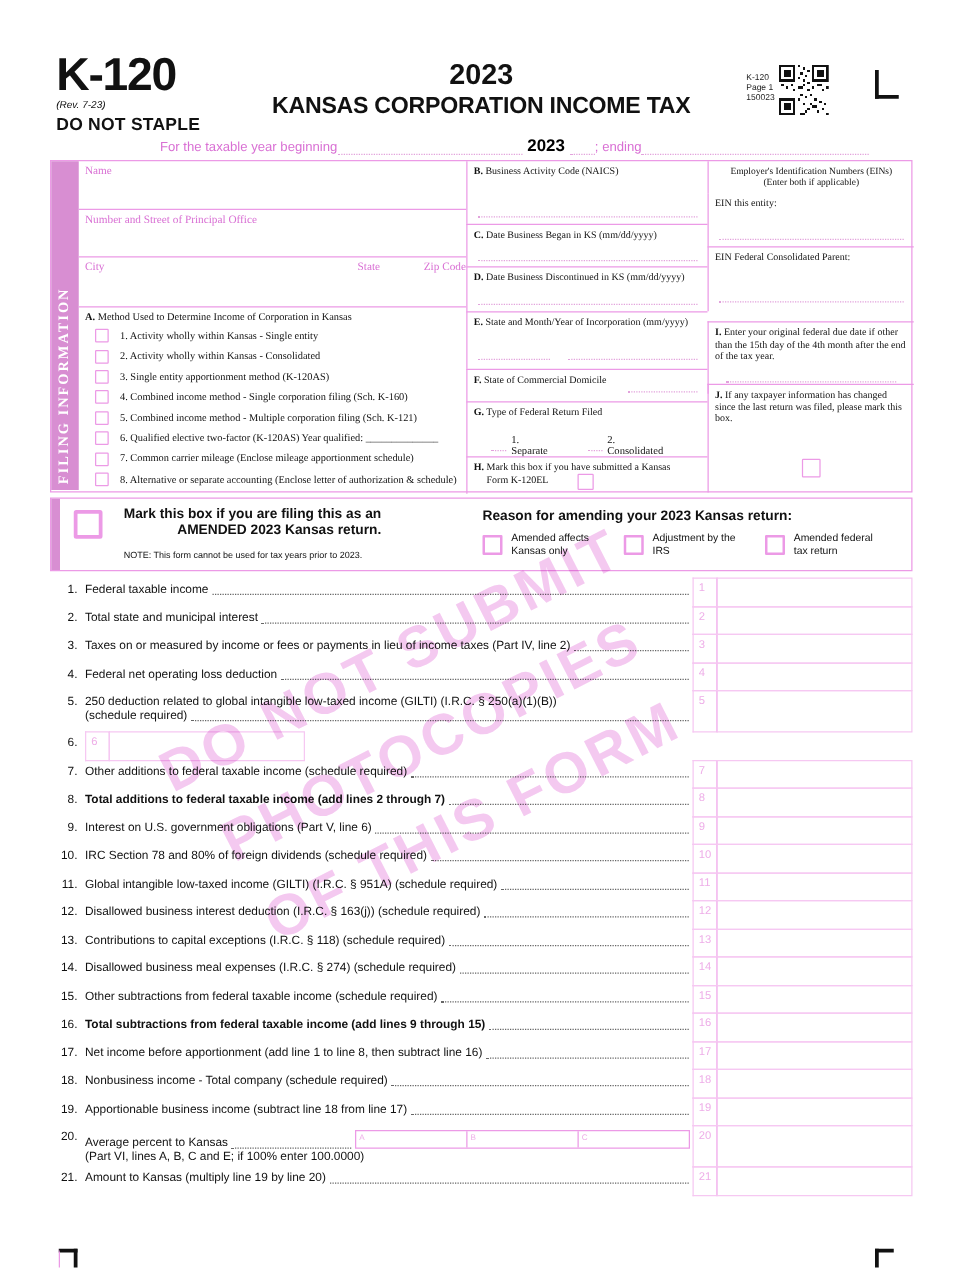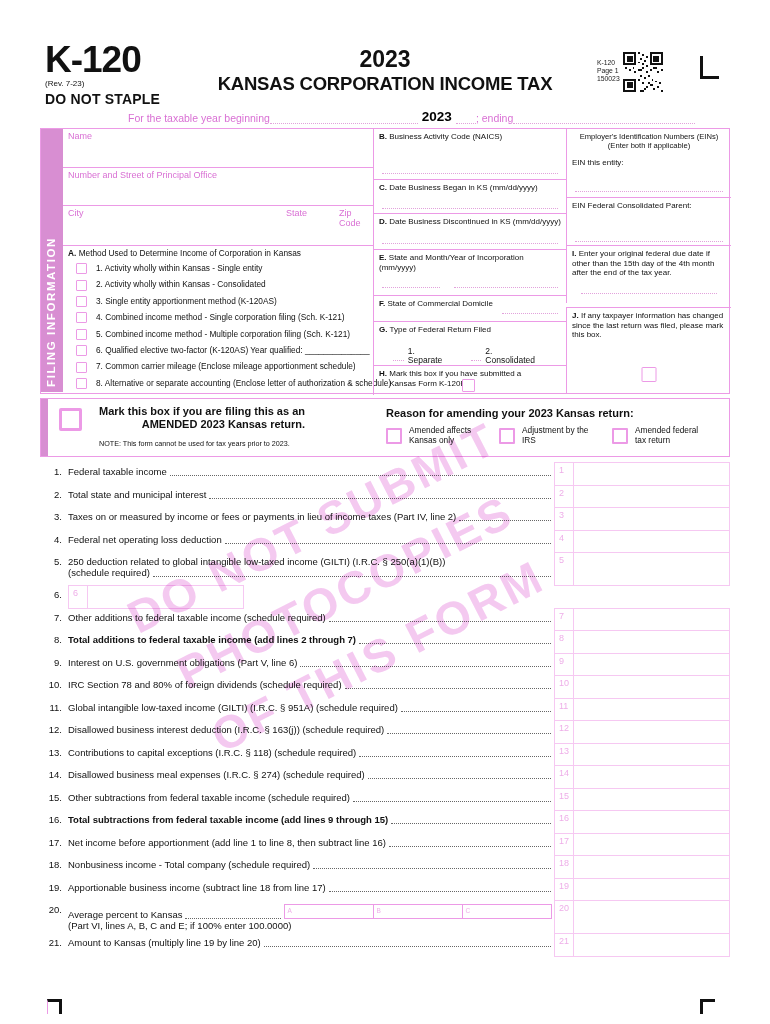--- a/index.html
+++ b/index.html
@@ -7,39 +7,39 @@
     --c-wm:#f2bced; --c-num:#eeaee8; --c-light:#f6c8f2; --c-ink:#111;
   }
   *{box-sizing:border-box;margin:0;padding:0;}
   html,body{background:#fff;}
   body{font-family:"Liberation Sans",sans-serif;color:var(--c-ink);}
   .page{position:relative;width:770px;height:1024px;background:#fff;overflow:hidden;margin-top:16px;}
 
   
   .hdr-left{position:absolute;left:45px;top:26px;}
   .form-no{font-size:37px;font-weight:bold;letter-spacing:-1px;line-height:36px;}
-  .rev{font-size:8px;margin-top:1px;}
+  .rev{font-size:8px;margin-top:1px;font-style:italic;}
   .staple{font-size:14px;font-weight:bold;margin-top:3px;letter-spacing:.2px;}
   .hdr-center{position:absolute;left:185px;top:30px;width:400px;text-align:center;}
   .hdr-year{font-size:23px;font-weight:bold;}
   .hdr-title{font-size:18.5px;font-weight:bold;letter-spacing:-.2px;}
   .pageref{position:absolute;left:597px;top:43px;font-size:6.8px;line-height:8px;color:#222;}
   .qr{position:absolute;left:623px;top:36px;}
   .cmark{position:absolute;}
   .cmark.tr{left:700px;top:40px;width:19px;height:23px;border-left:3px solid #111;border-bottom:3px solid #111;}
   .cmark.bl{left:47px;top:983px;width:15px;height:15px;border-top:3px solid #111;border-right:3px solid #111;}
   .cmark.br{left:700px;top:983px;width:15px;height:15px;border-top:3px solid #111;border-left:3px solid #111;}
 
   .taxyear{position:absolute;left:128px;top:93px;display:flex;align-items:flex-end;font-size:10.5px;color:var(--c-ptext);}
   .ty-dot{border-bottom:1px dotted var(--c-pd);height:12px;display:inline-block;}
   .ty-year{font-size:13.5px;font-weight:bold;color:#000;padding:0 4px;}
 
   
   .itable{position:absolute;left:40px;top:112px;width:690px;height:266px;border:1.5px solid var(--c-pb);}
-  .cell{position:absolute;font-size:8px;line-height:9.5px;}
+  .cell{position:absolute;font-size:8px;line-height:9.5px;font-family:Liberation Serif, serif;}
   .sidebar{left:0;top:0;width:22px;height:263px;background:var(--c-bar);}
   .sidebar span{position:absolute;bottom:5px;left:50%;transform:translateX(-50%) rotate(180deg);writing-mode:vertical-rl;
     color:#fff;font-weight:bold;font-size:11.5px;letter-spacing:1.6px;white-space:nowrap;}
   .plabel{color:var(--c-ptext);font-size:9px;}
   .bt{border-top:1px solid var(--c-pb);}
   .bl{border-left:1px solid var(--c-pb);}
   .fkey{font-weight:bold;}
   .dline{position:absolute;border-bottom:1px dotted var(--c-pd);}
   .pad{padding:3px 5px;}
 
@@ -203,21 +203,21 @@
           <div class="m-opt">
             <span class="cb cb-sm"></span>
             <span class="m-txt">2. Activity wholly within Kansas - Consolidated</span>
           </div>
           <div class="m-opt">
             <span class="cb cb-sm"></span>
             <span class="m-txt">3. Single entity apportionment method (K-120AS)</span>
           </div>
           <div class="m-opt">
             <span class="cb cb-sm"></span>
-            <span class="m-txt">4. Combined income method - Single corporation filing (Sch. K-121)</span>
+            <span class="m-txt">4. Combined income method - Single corporation filing (Sch. K-160)</span>
           </div>
           <div class="m-opt">
             <span class="cb cb-sm"></span>
             <span class="m-txt">5. Combined income method - Multiple corporation filing (Sch. K-121)</span>
           </div>
           <div class="m-opt">
             <span class="cb cb-sm"></span>
             <span class="m-txt">6. Qualified elective two-factor (K-120AS)   Year qualified: ______________</span>
           </div>
           <div class="m-opt">
@@ -278,21 +278,21 @@
       <div>(Enter both if applicable)</div>
     </div>
     <div class="cell bl pad" style="left:525px;top:26px;width:165px;height:42px;">
       <span>EIN this entity:</span>
       <span class="dline" style="left:8px;right:8px;bottom:5px;"></span>
     </div>
     <div class="cell bl bt pad" style="left:525px;top:68px;width:165px;height:52px;">
       <span>EIN Federal Consolidated Parent:</span>
       <span class="dline" style="left:8px;right:8px;bottom:7px;"></span>
     </div>
-    <div class="cell bl bt pad" style="left:525px;top:116px;width:165px;height:58px;">
+    <div class="cell bl bt pad" style="left:525px;top:128px;width:165px;height:58px;">
       <span class="fkey">I.</span>
       <span>Enter your original federal due date if other than the 15th day of the 4th month after the end of the tax year.</span>
       <span class="dline" style="left:14px;right:14px;bottom:9px;"></span>
     </div>
     <div class="cell bl bt pad" style="left:525px;top:178px;width:165px;height:86.5px;">
       <span class="fkey">J.</span>
       <span>If any taxpayer information has changed since the last return was filed, please mark this box.</span>
       <span class="cb jbox"></span>
     </div>
   </div>

